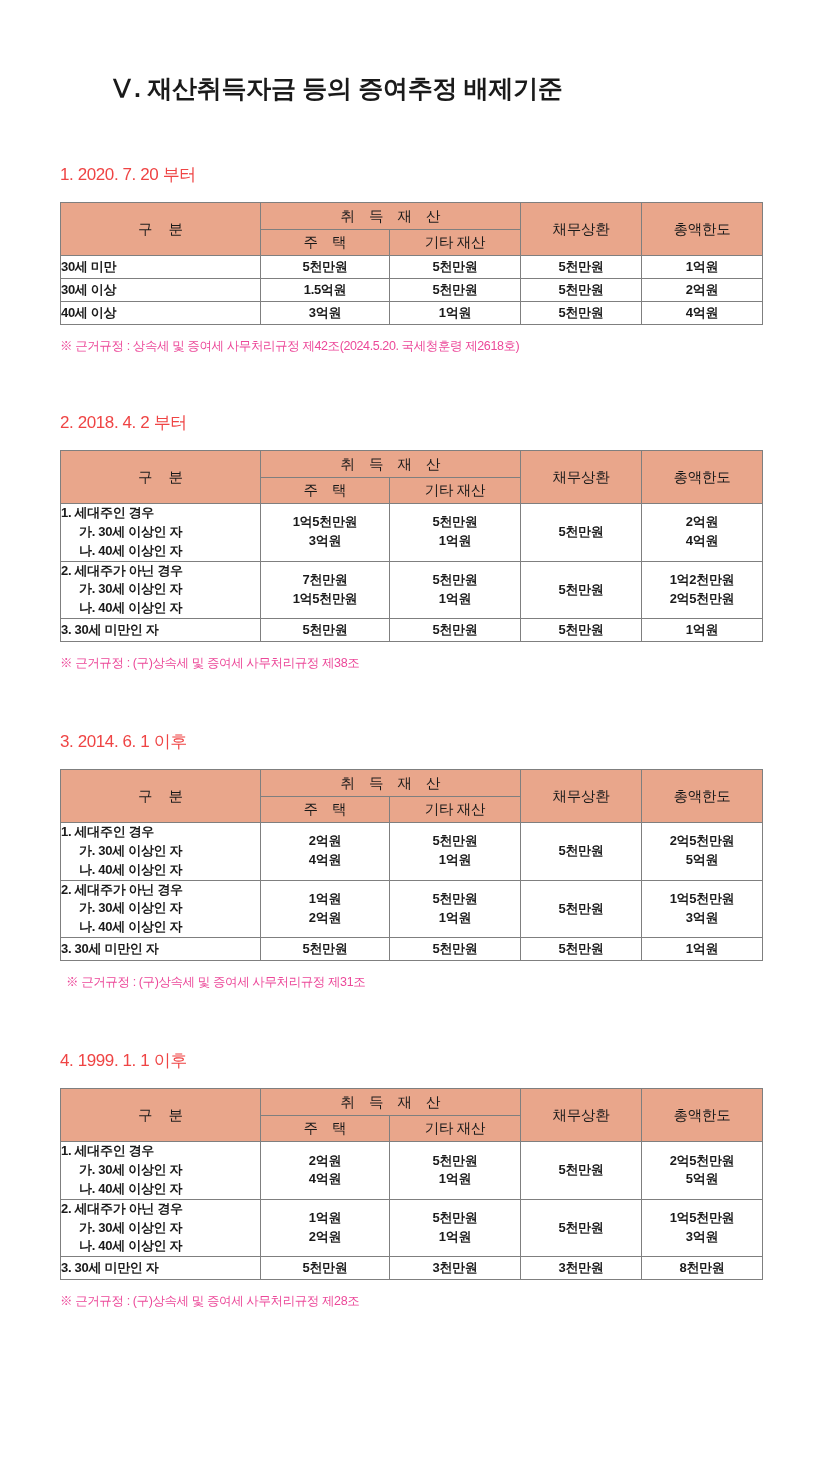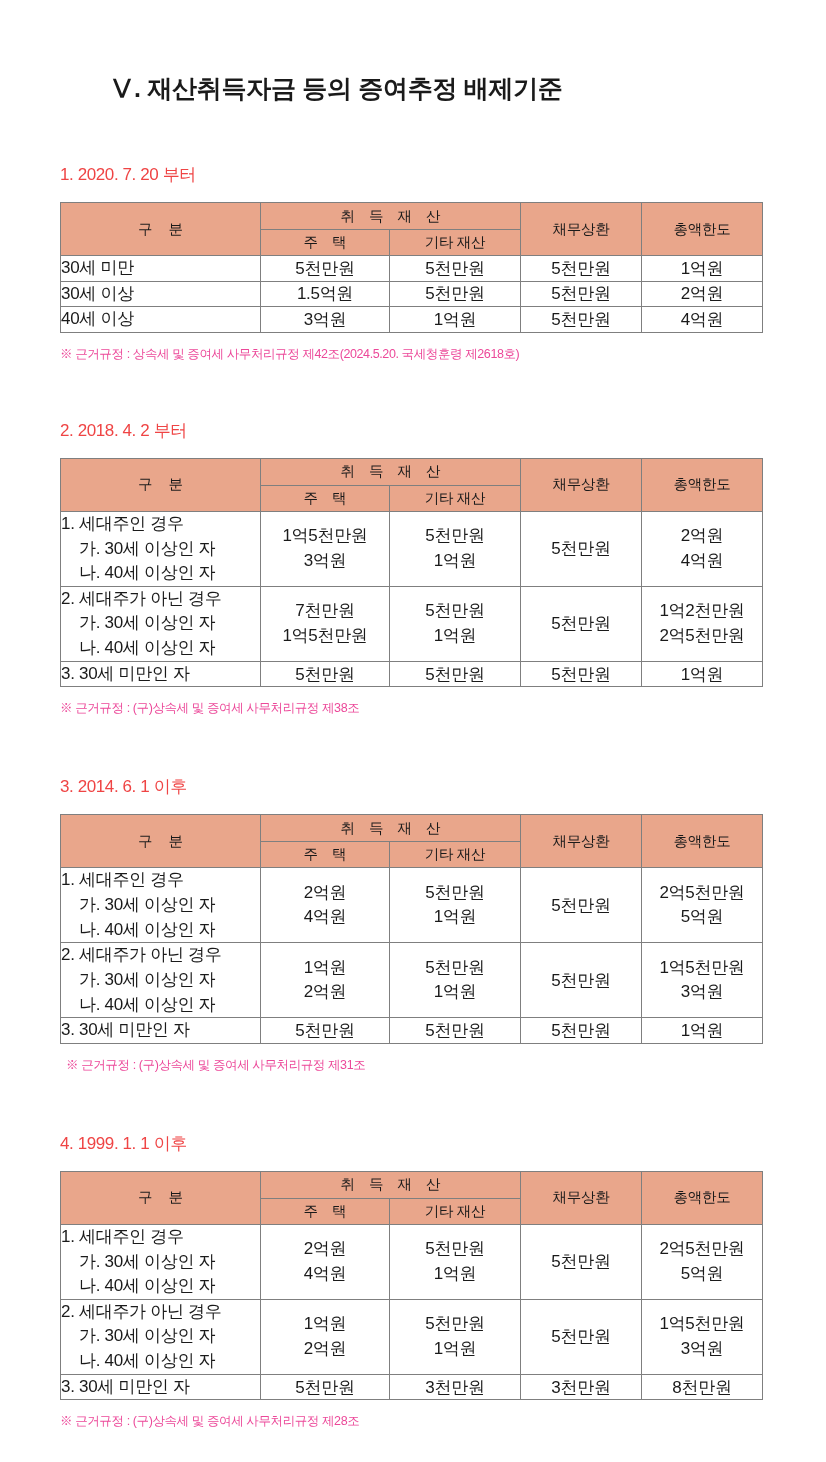--- a/index.html
+++ b/index.html
@@ -76,21 +76,22 @@
   table.tbl thead th.hdr-sub {
     height: 25px;
     margin-left: 40px;
   }
   table.tbl thead th.hdr-house {
     letter-spacing: 5px;
     padding-left: 5px;
   }
   table.tbl td {
     height: 22px;
-    font-size: 17px;
+    font-size: 13px;
+    font-weight: bold;
   }
   td.c { text-align: center; }
   td.l {
     text-align: left;
     padding-left: 8px;
     line-height: 1.45;
   }
   td.multi {
     line-height: 1.45;
     padding-top: 3px;

